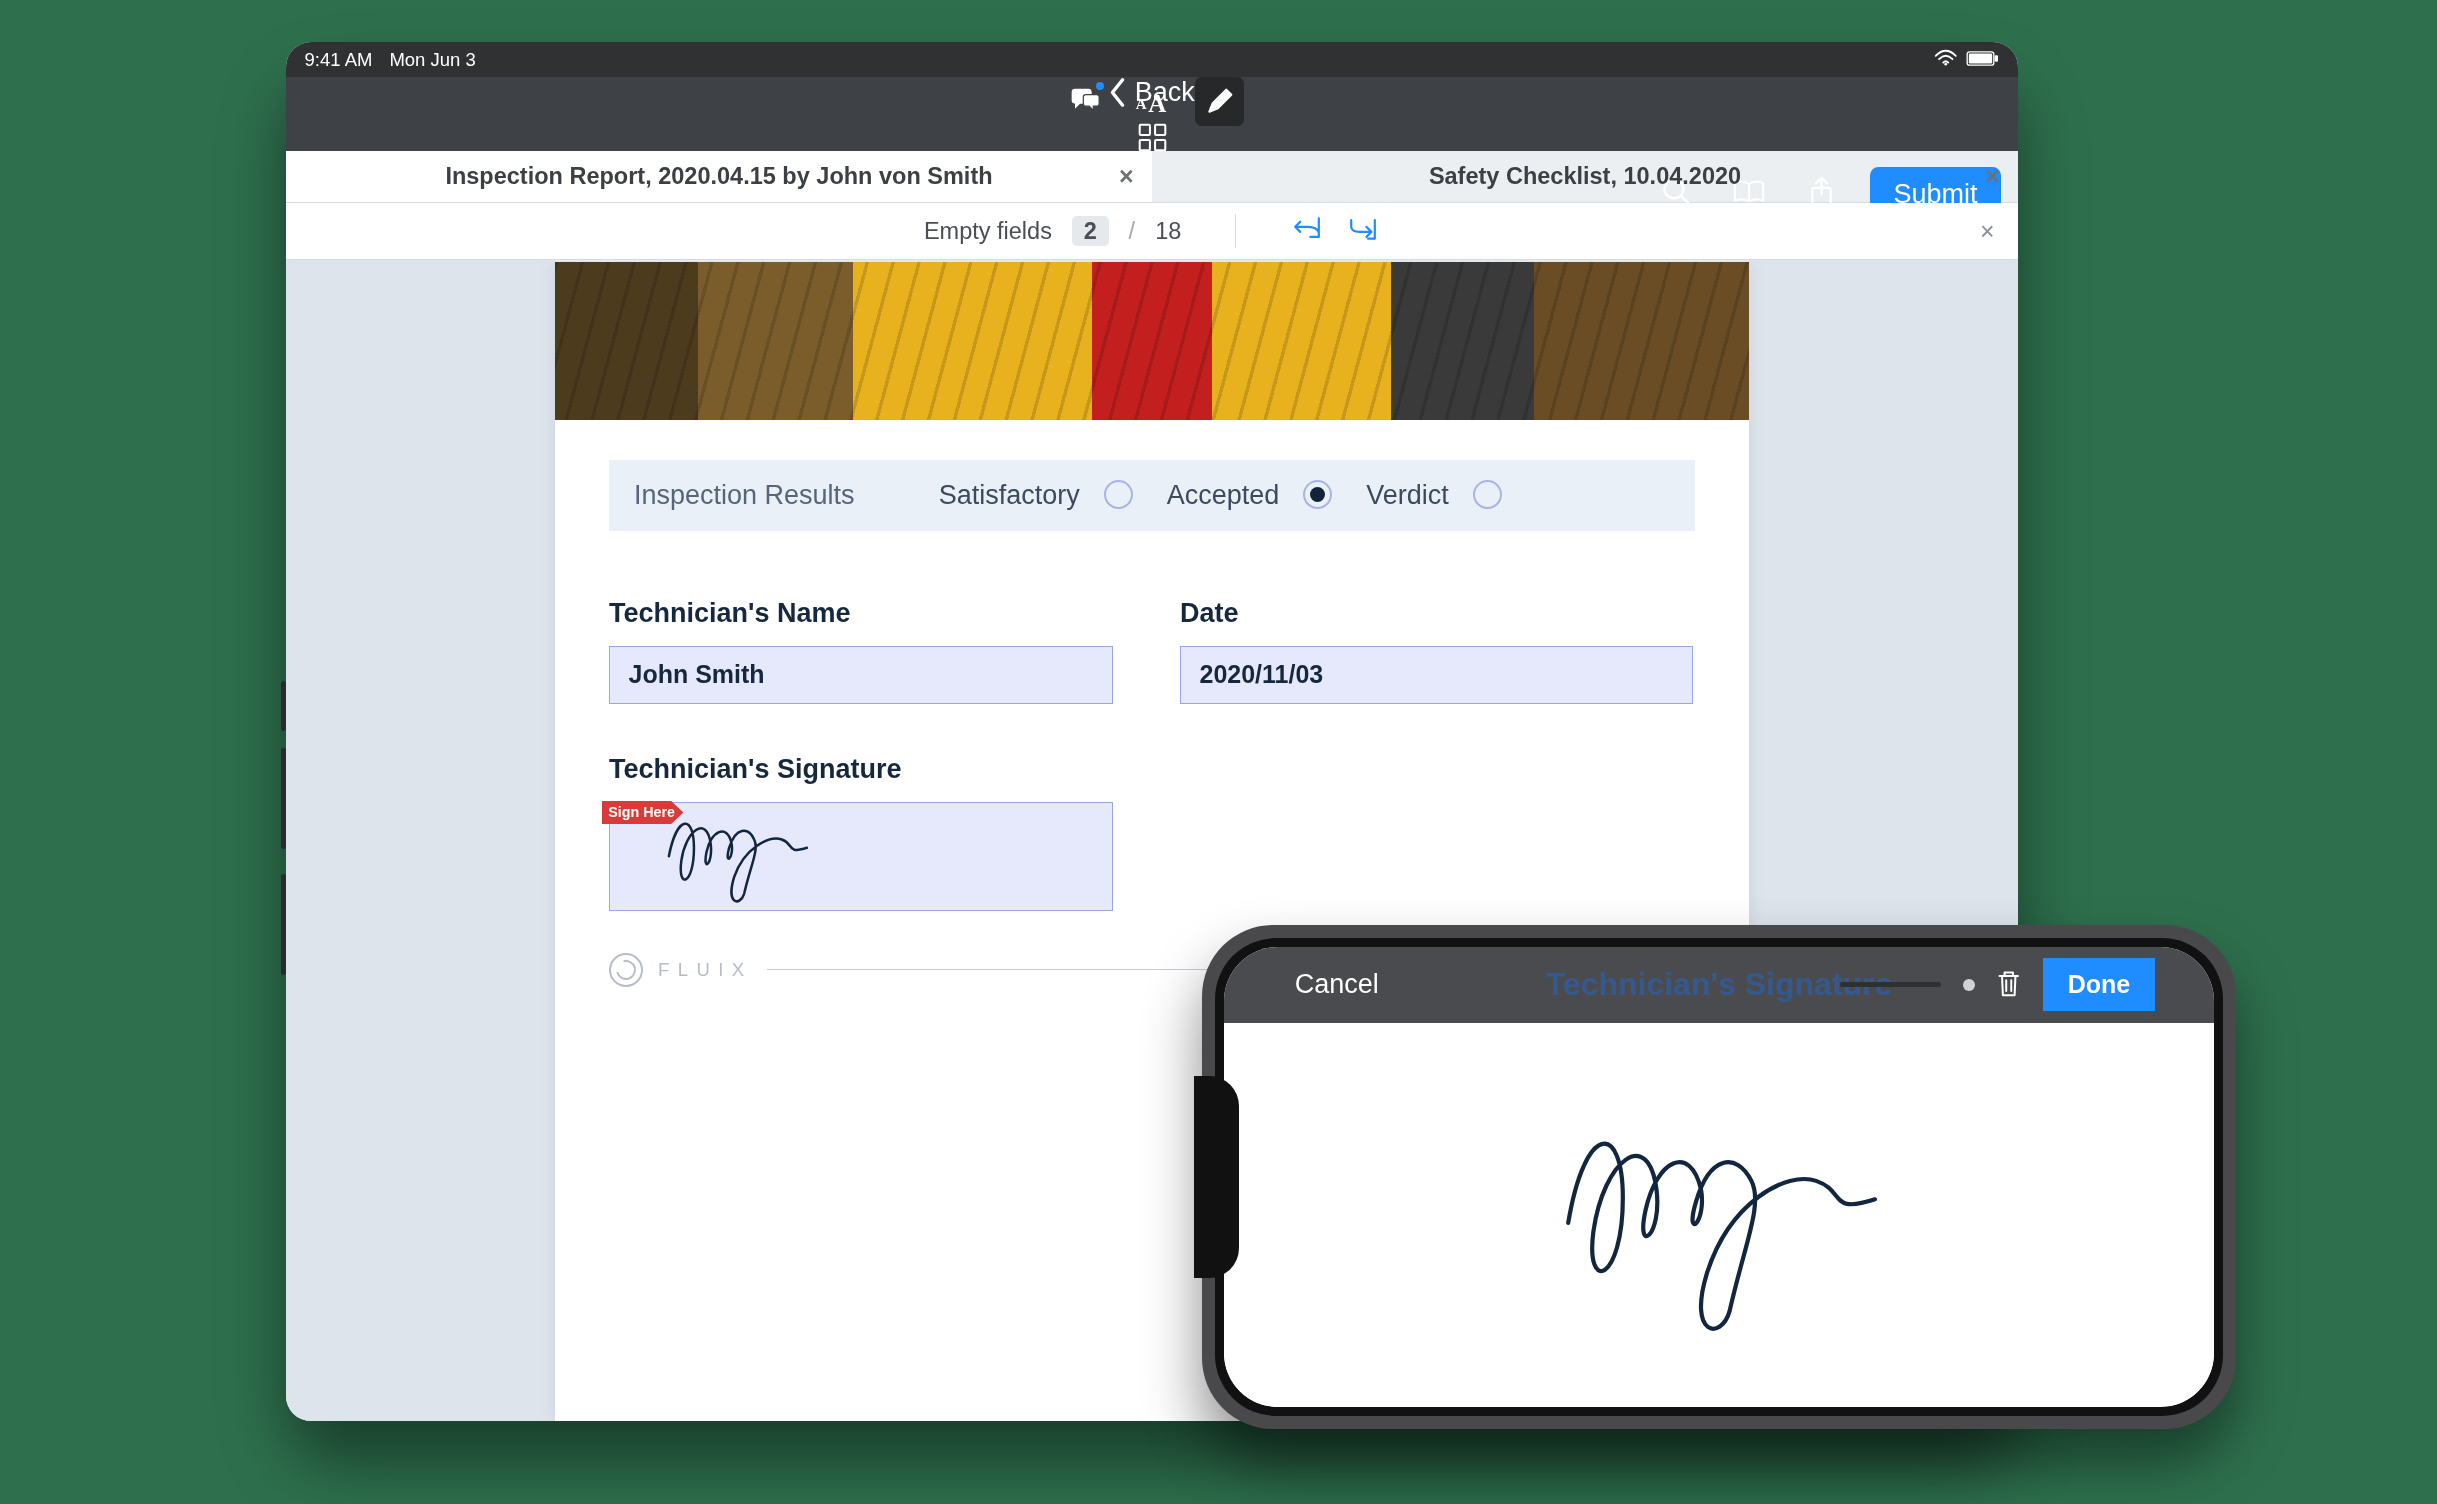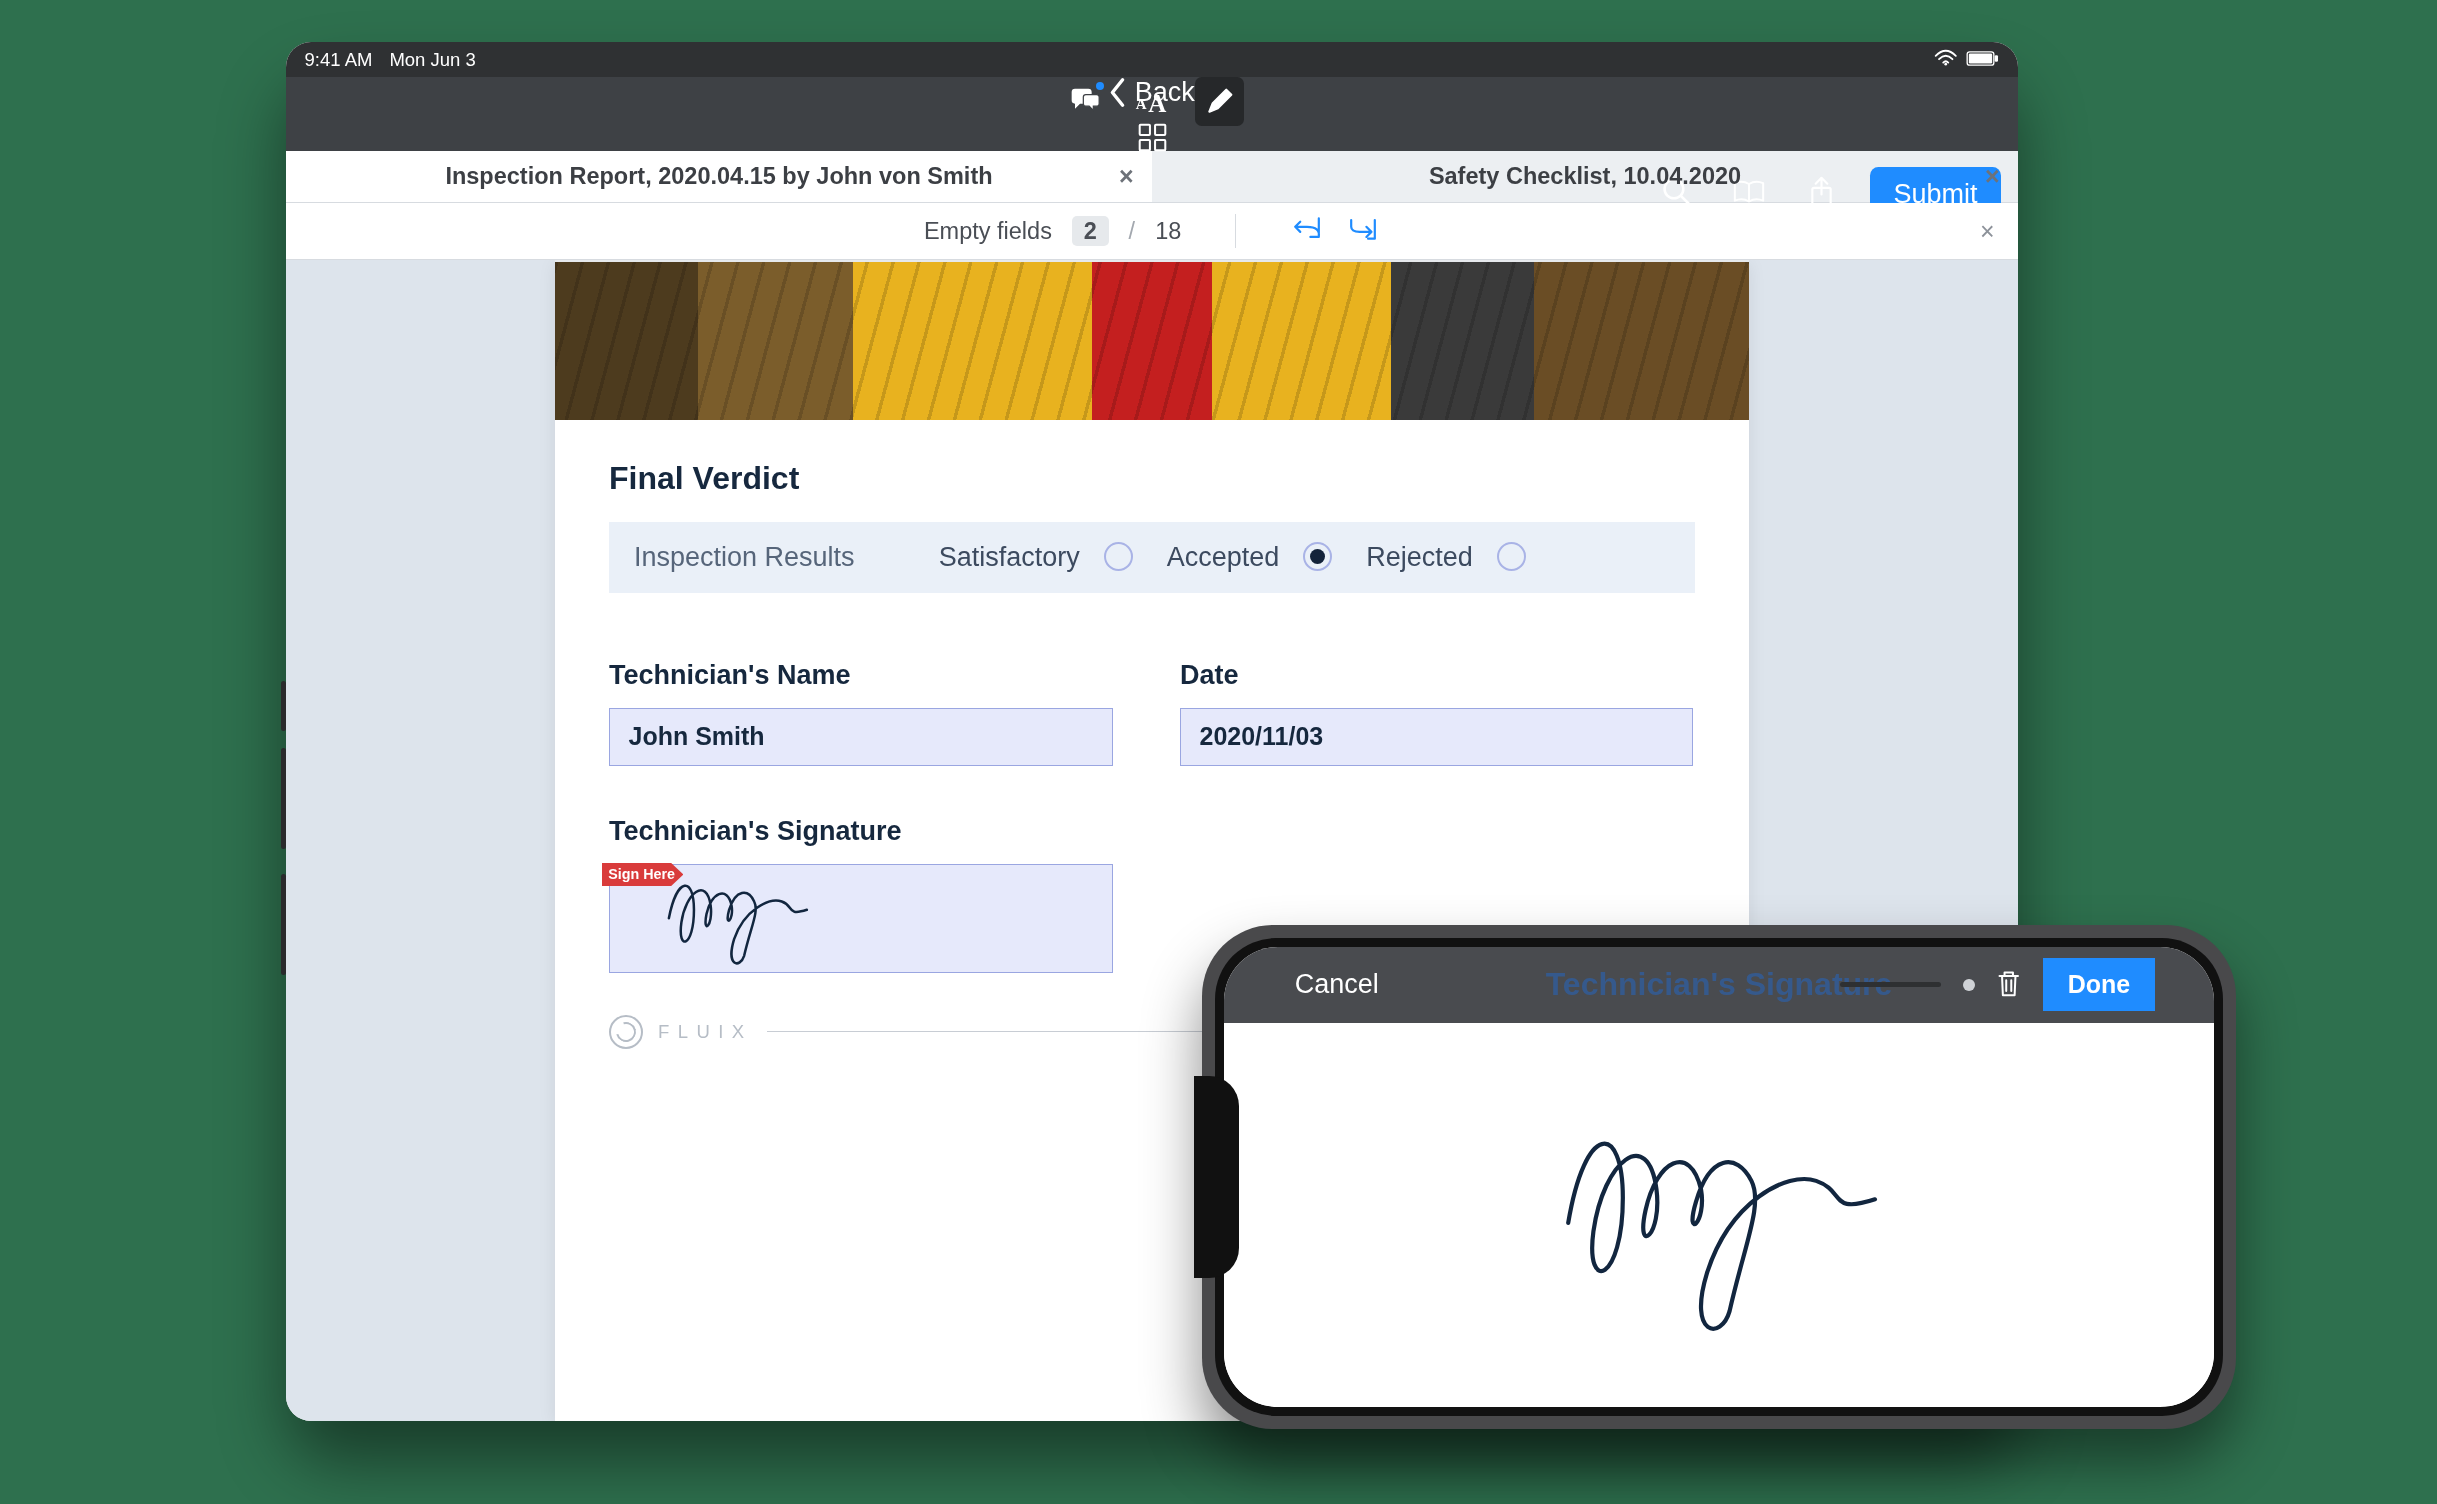--- a/index.html
+++ b/index.html
@@ -468,35 +468,34 @@
         </span>
       </div>
       <span class="close">×</span>
     </div>
 
     <div class="doc-area">
       <div class="doc-page">
         <div class="photo-band"></div>
 
         <div class="section">
-          <div class="sec-title">Final Verdict</div>
           <div class="verdict-row">
             <span class="label">Inspection Results</span>
             <div class="radio-opt">
               <span>Satisfactory</span>
               <span class="radio"></span>
             </div>
             <div class="radio-opt">
               <span>Accepted</span>
               <span class="radio selected">
                   <span class="dot"></span>
                 </span>
             </div>
             <div class="radio-opt">
-              <span>Rejected</span>
+              <span>Verdict</span>
               <span class="radio"></span>
             </div>
           </div>
 
           <div class="two-col">
             <div class="field-col col-a">
               <div class="field-label">Technician's Name</div>
               <div class="field-input">John Smith</div>
             </div>
             <div class="field-col col-b">

